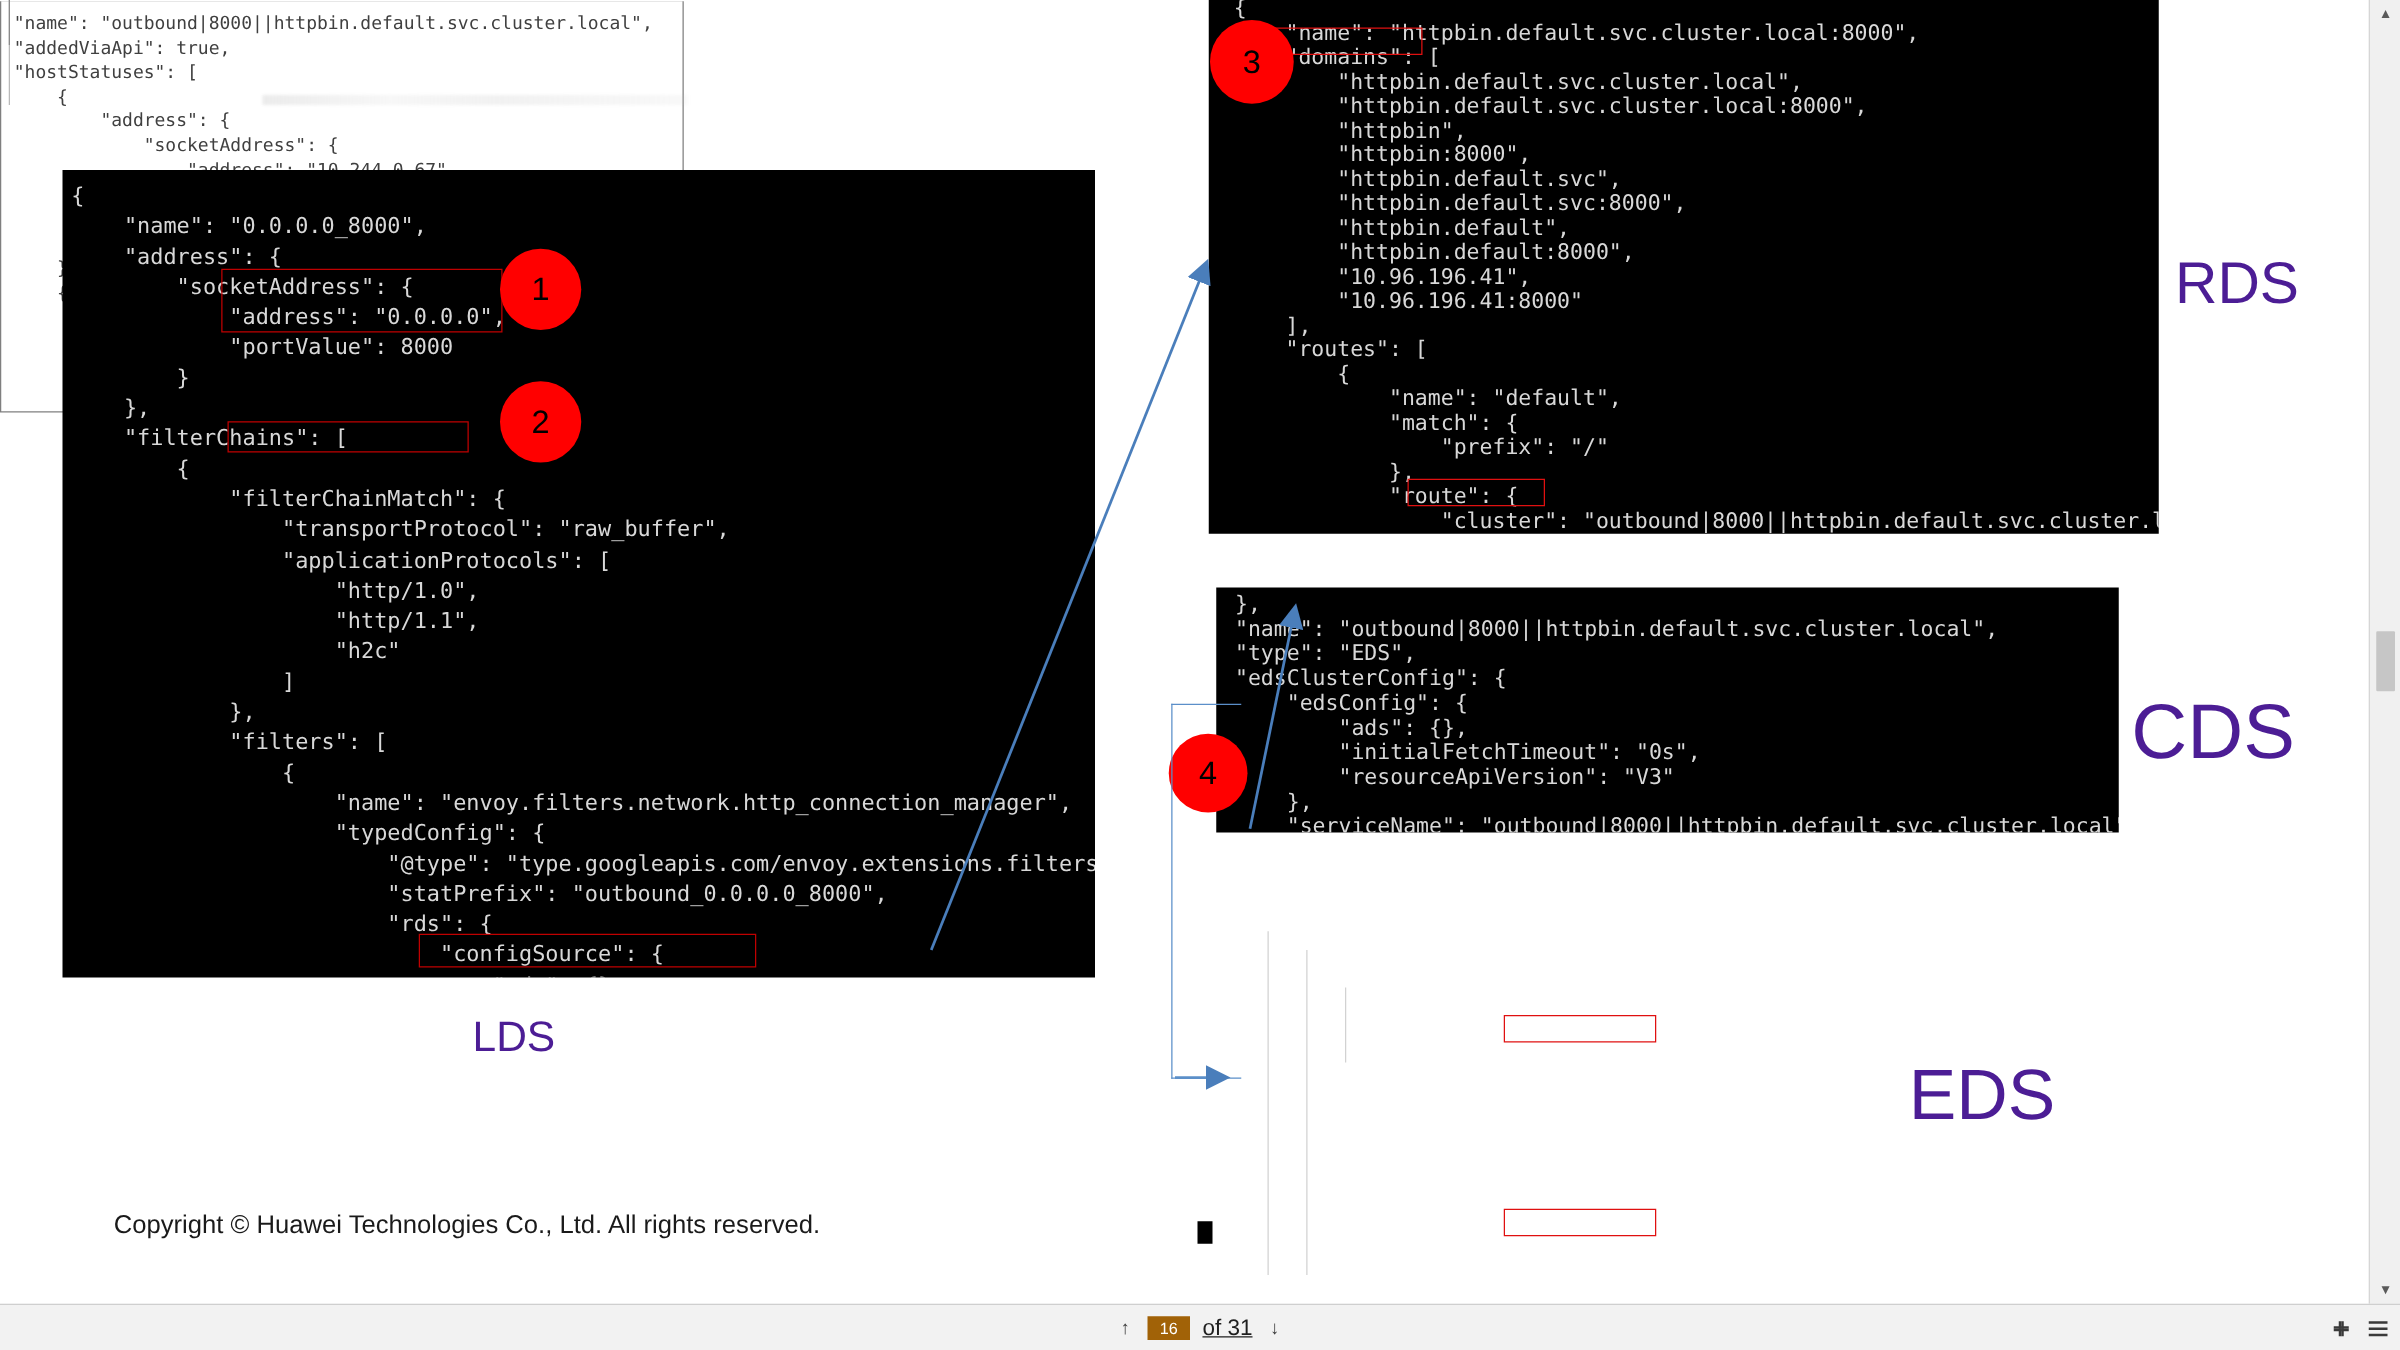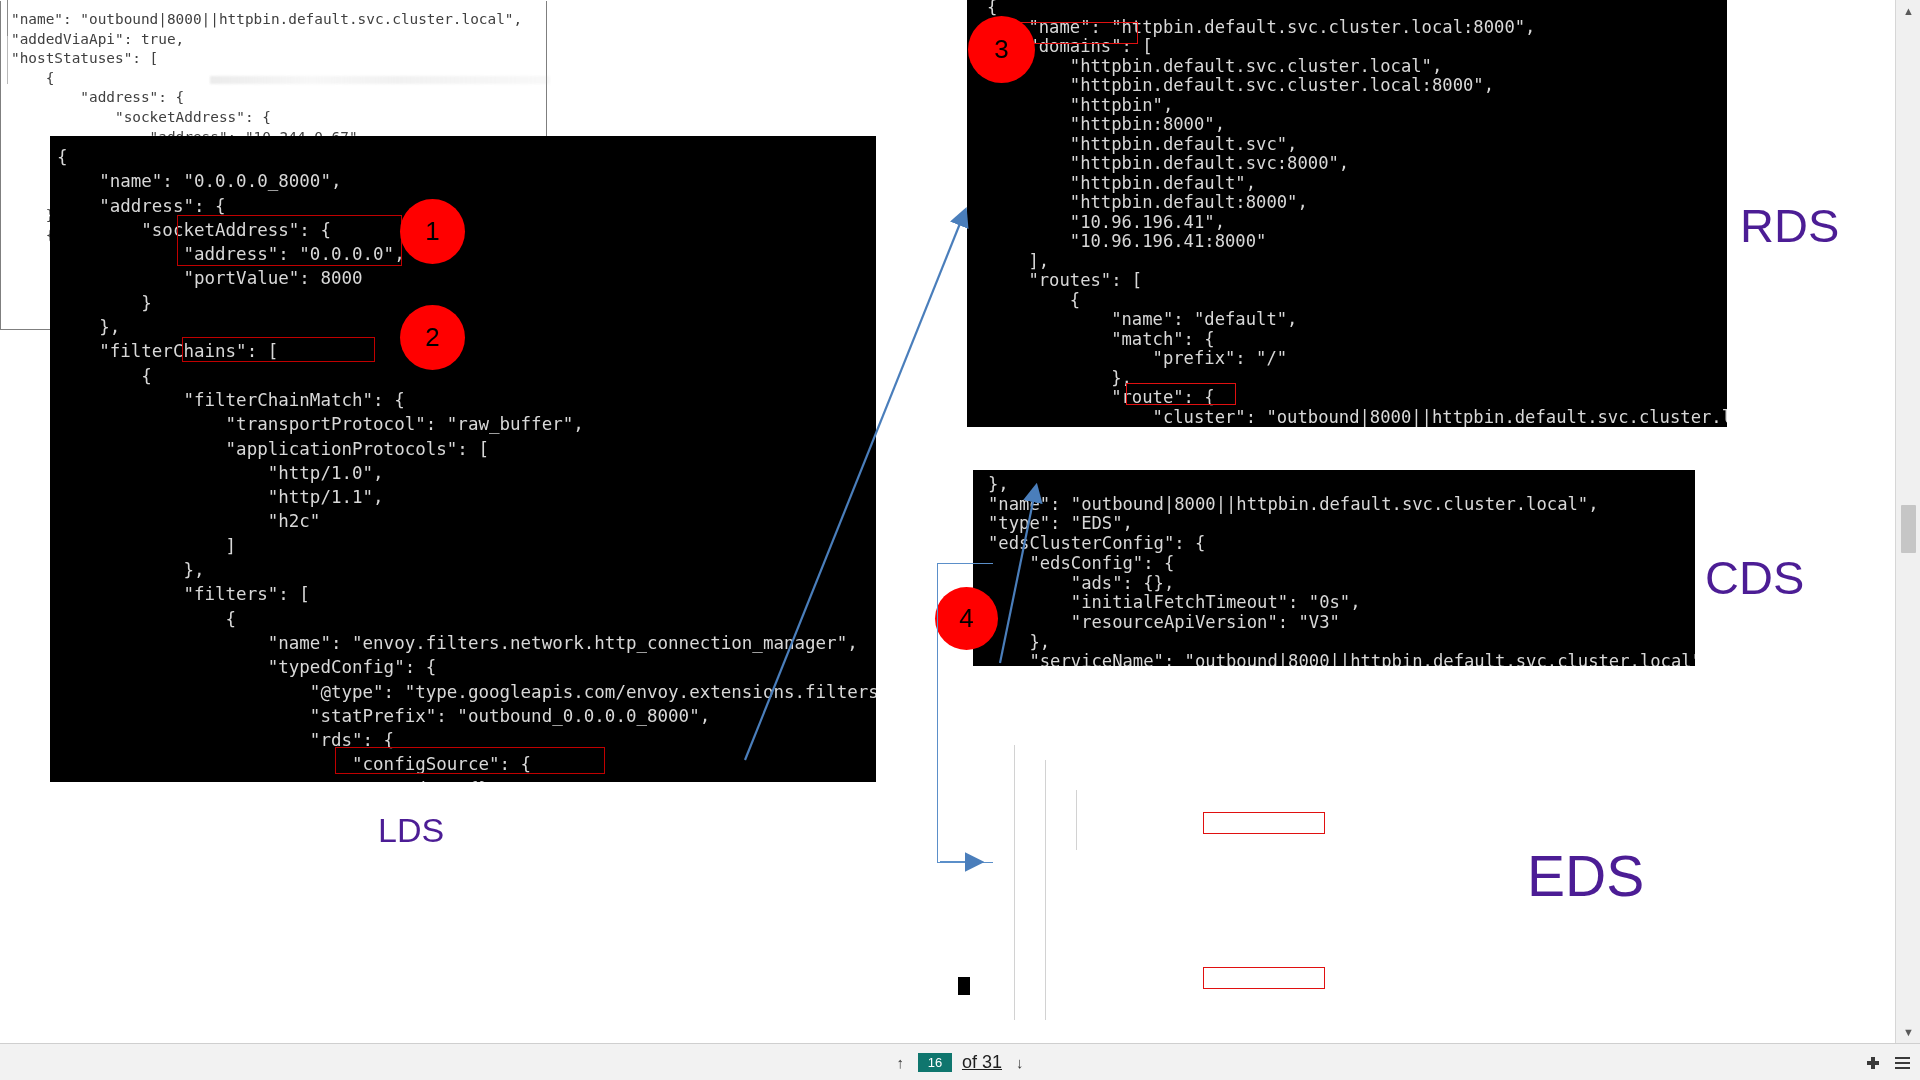--- a/index.html
+++ b/index.html
@@ -155,21 +155,21 @@
   
   .caption {
     position: absolute;
     font-family: "Liberation Sans", sans-serif;
     color: #4c1d95;
     font-weight: 400;
     white-space: nowrap;
   }
   #cap-lds { left: 378px; top: 811px; font-size: 34px; }
   #cap-rds { left: 1740px; top: 198px; font-size: 47px; }
-  #cap-cds { left: 1705px; top: 550px; font-size: 47px; }
+  #cap-cds { left: 1705px; top: 550px; font-size: 62px; }
   #cap-eds { left: 1527px; top: 843px; font-size: 57px; }
 
   
   #copyright {
     position: absolute;
     left: 91px; top: 968px;
     font-family: "Liberation Sans", sans-serif;
     font-size: 20.5px;
     color: #1a1a1a;
     white-space: nowrap;
@@ -223,21 +223,21 @@
     font-size: 13.5px;
     color: #333333;
   }
   #bottom-bar .nav-arrow {
     font-size: 15px;
     color: #3c3c3c;
     cursor: pointer;
     padding: 0 4px;
   }
   #page-box {
-    background: #0f766e;
+    background: #a16207;
     color: #ffffff;
     font-size: 13px;
     padding: 2px 7px;
     min-width: 34px;
     text-align: center;
     font-family: "Liberation Sans", sans-serif;
   }
   #page-of {
     color: #1f1f1f;
     font-size: 18px;
@@ -423,20 +423,21 @@
         </marker>
       </defs>
 
       <line x1="745" y1="760" x2="965" y2="211" stroke="#4a7ebb" stroke-width="2.2" marker-end="url(#ah)"></line>
 
       <line x1="1000" y1="663" x2="1036" y2="487" stroke="#4a7ebb" stroke-width="2.2" marker-end="url(#ah)"></line>
 
       <line x1="940" y1="862" x2="980" y2="862" stroke="#5b8fc9" stroke-width="2.2" marker-end="url(#ah)"></line>
     </svg>
 
+    <div id="copyright">Copyright © Huawei Technologies Co., Ltd. All rights reserved.</div>
 
   </div>
 
   <div id="vscroll">
     <div class="scroll-arrow up">▲</div>
     <div id="vscroll-thumb"></div>
     <div class="scroll-arrow down">▼</div>
   </div>
 
   <div id="bottom-bar">

